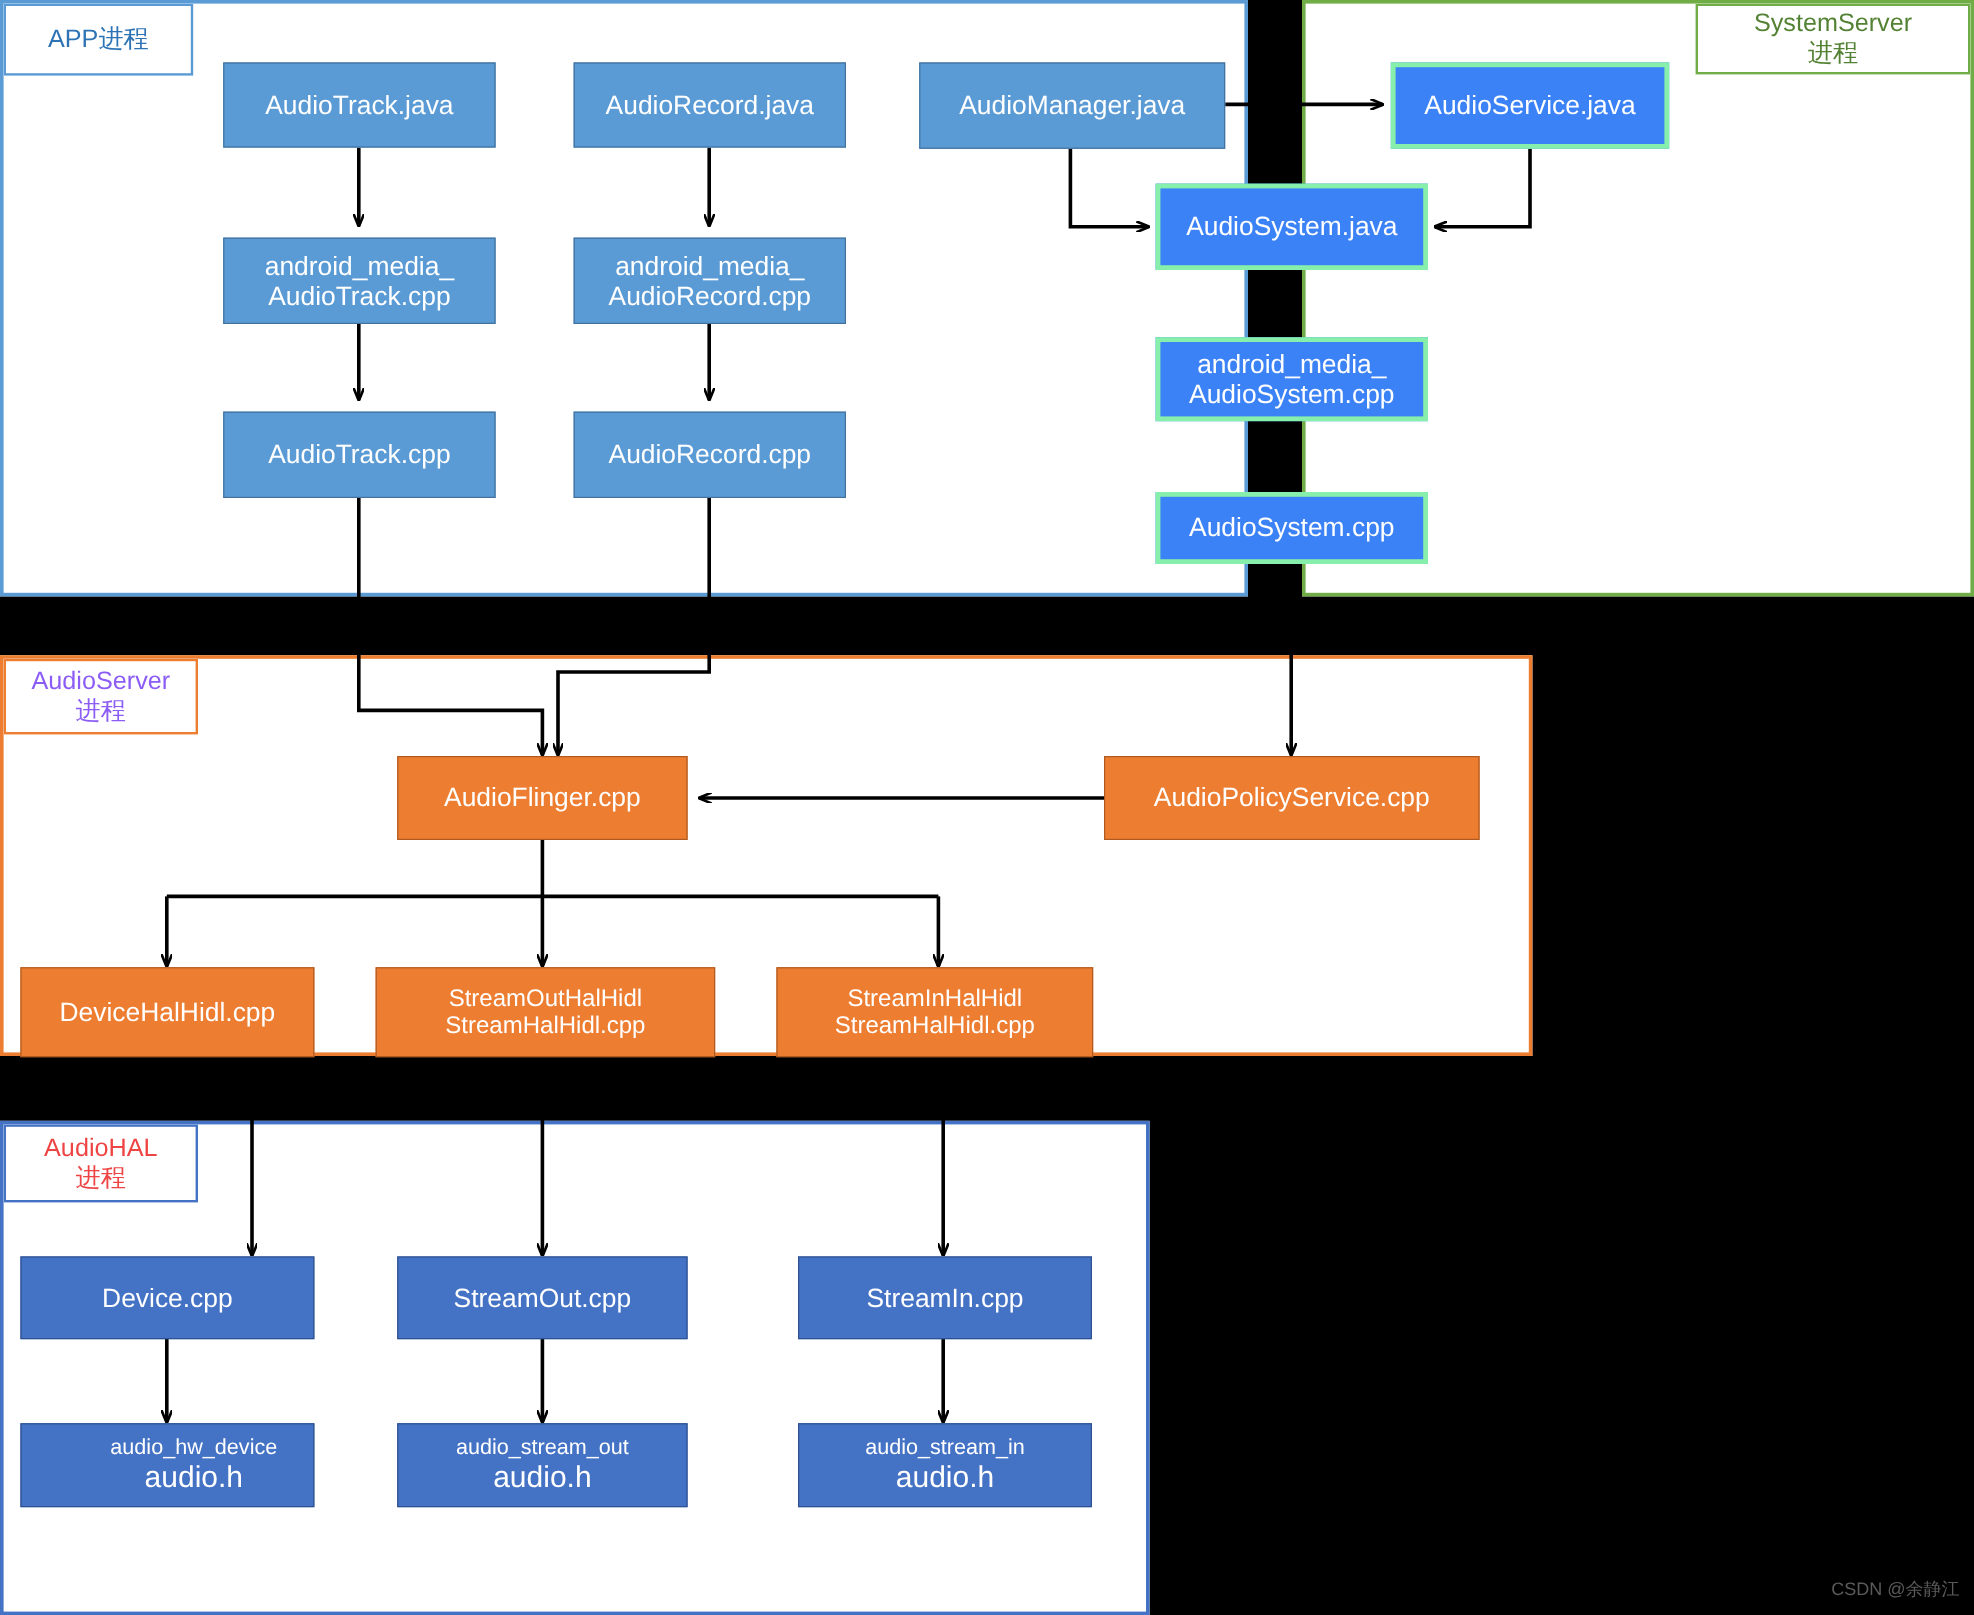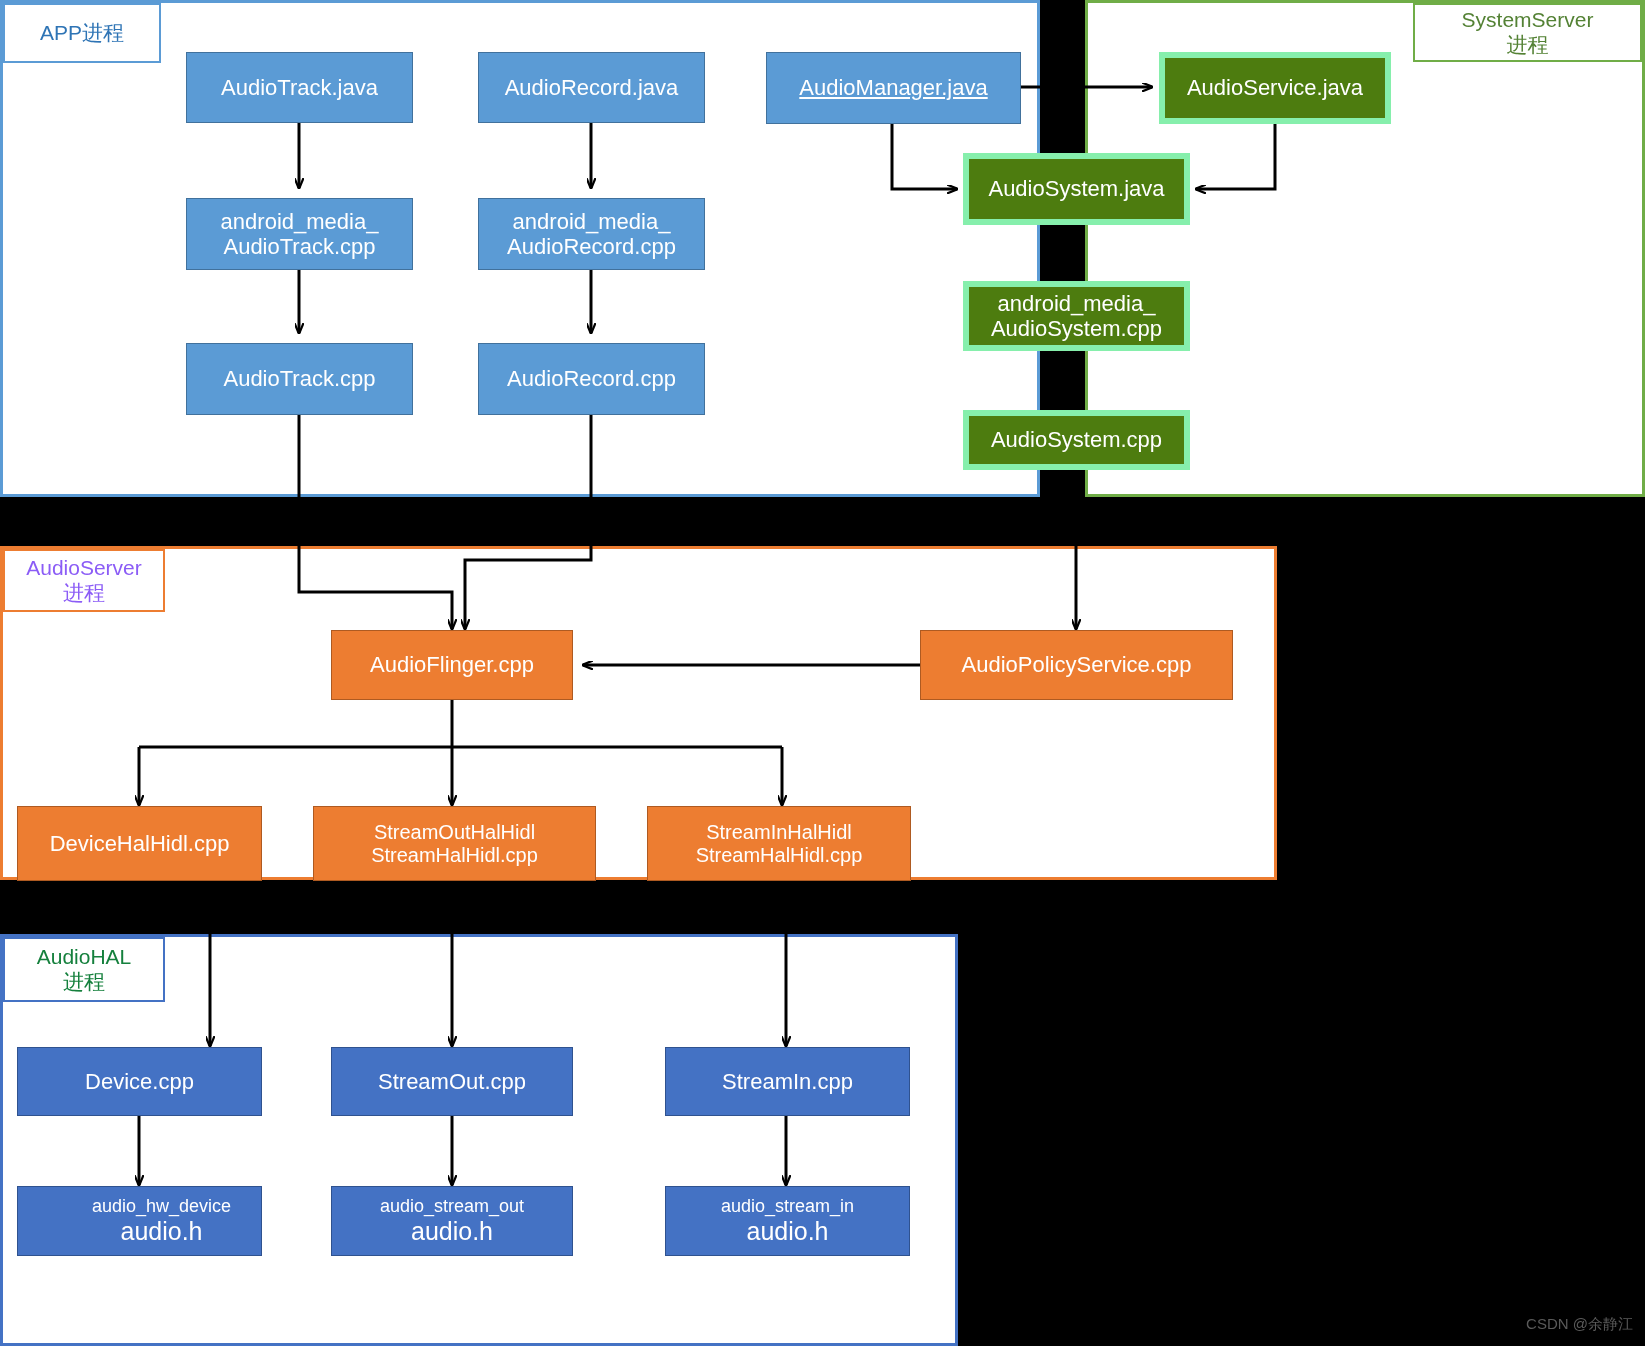--- a/index.html
+++ b/index.html
@@ -35,37 +35,37 @@
     justify-content: center;
     line-height: 1.18;
     font-size: 21px;
     z-index: 40;
     white-space: pre-line;
     text-align: center;
   }
   .tag-app       { border: 2px solid #5B9BD5; color: #2E74B5; }
   .tag-sysserver { border: 2px solid #70AD47; color: #548235; }
   .tag-server    { border: 2px solid #ED7D31; color: #8b5cf6; }
-  .tag-hal       { border: 2px solid #4472C4; color: #15803d; }
+  .tag-hal       { border: 2px solid #4472C4; color: #ef4444; }
 
   .node {
     position: absolute;
     box-sizing: border-box;
     display: flex;
     flex-direction: column;
     align-items: center;
     justify-content: center;
     color: #ffffff;
     text-align: center;
     line-height: 1.15;
     z-index: 30;
     font-size: 22px;
   }
   .n-blue  { background: #5B9BD5; border: 1px solid #41719C; }
-  .n-green { background: #4d7c0f; border: 6px solid #86efac; }
+  .n-green { background: #3b82f6; border: 4px solid #86efac; }
   .n-orange{ background: #ED7D31; border: 1px solid #AE5A21; }
   .n-dblue { background: #4472C4; border: 1px solid #2F528F; }
 
   .node .l1, .node .l2 { display: block; }
   .node.small { font-size: 20px; }
   .node .hdr  { font-size: 18px; }
   .node .big  { font-size: 25px; }
 
   svg.wires {
     position: absolute;
@@ -160,21 +160,21 @@
   </svg>
 
   <div class="node n-blue" style="left:186px; top:52px; width:227px; height:71px;">
     <span class="l1">AudioTrack.java</span>
   </div>
 
   <div class="node n-blue" style="left:478px; top:52px; width:227px; height:71px;">
     <span class="l1">AudioRecord.java</span>
   </div>
 
-  <div class="node n-blue" style="left:766px; top:52px; width:255px; height:72px;text-decoration:underline;">
+  <div class="node n-blue" style="left:766px; top:52px; width:255px; height:72px;">
     <span class="l1">AudioManager.java</span>
   </div>
 
   <div class="node n-blue" style="left:186px; top:198px; width:227px; height:72px;">
     <span class="l1">android_media_</span>
     <span class="l2">AudioTrack.cpp</span>
   </div>
 
   <div class="node n-blue" style="left:478px; top:198px; width:227px; height:72px;">
     <span class="l1">android_media_</span>

